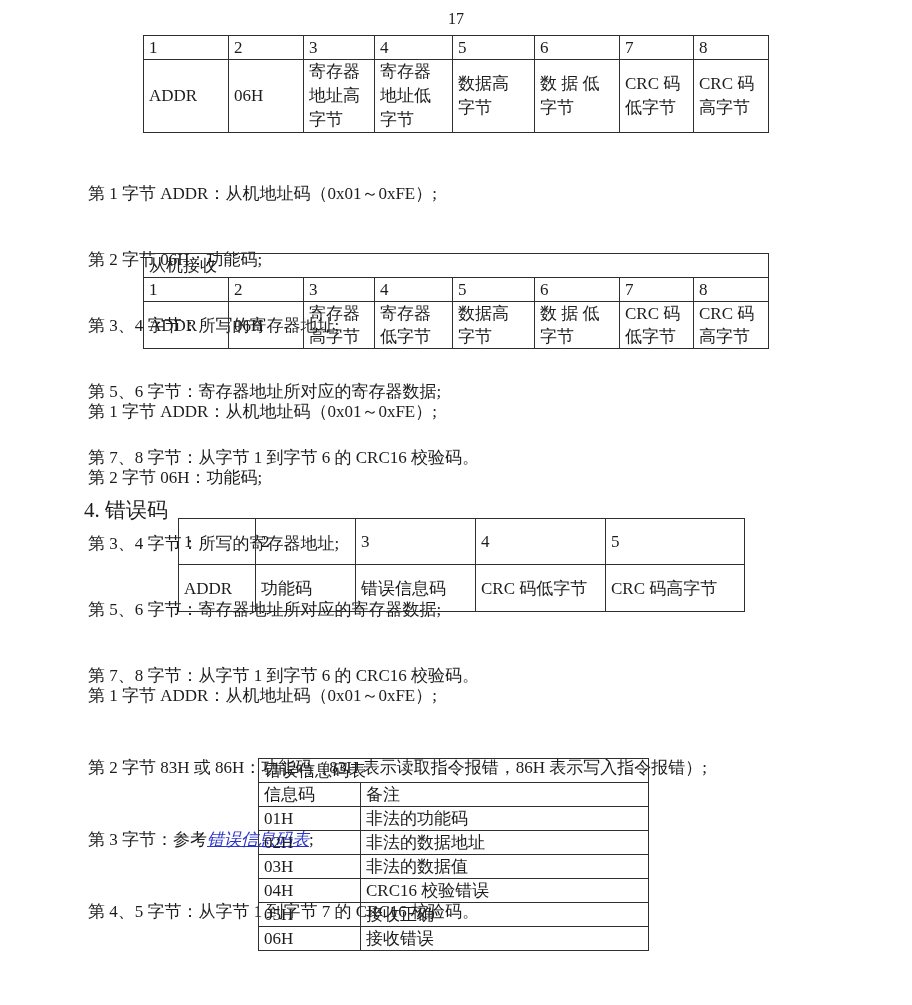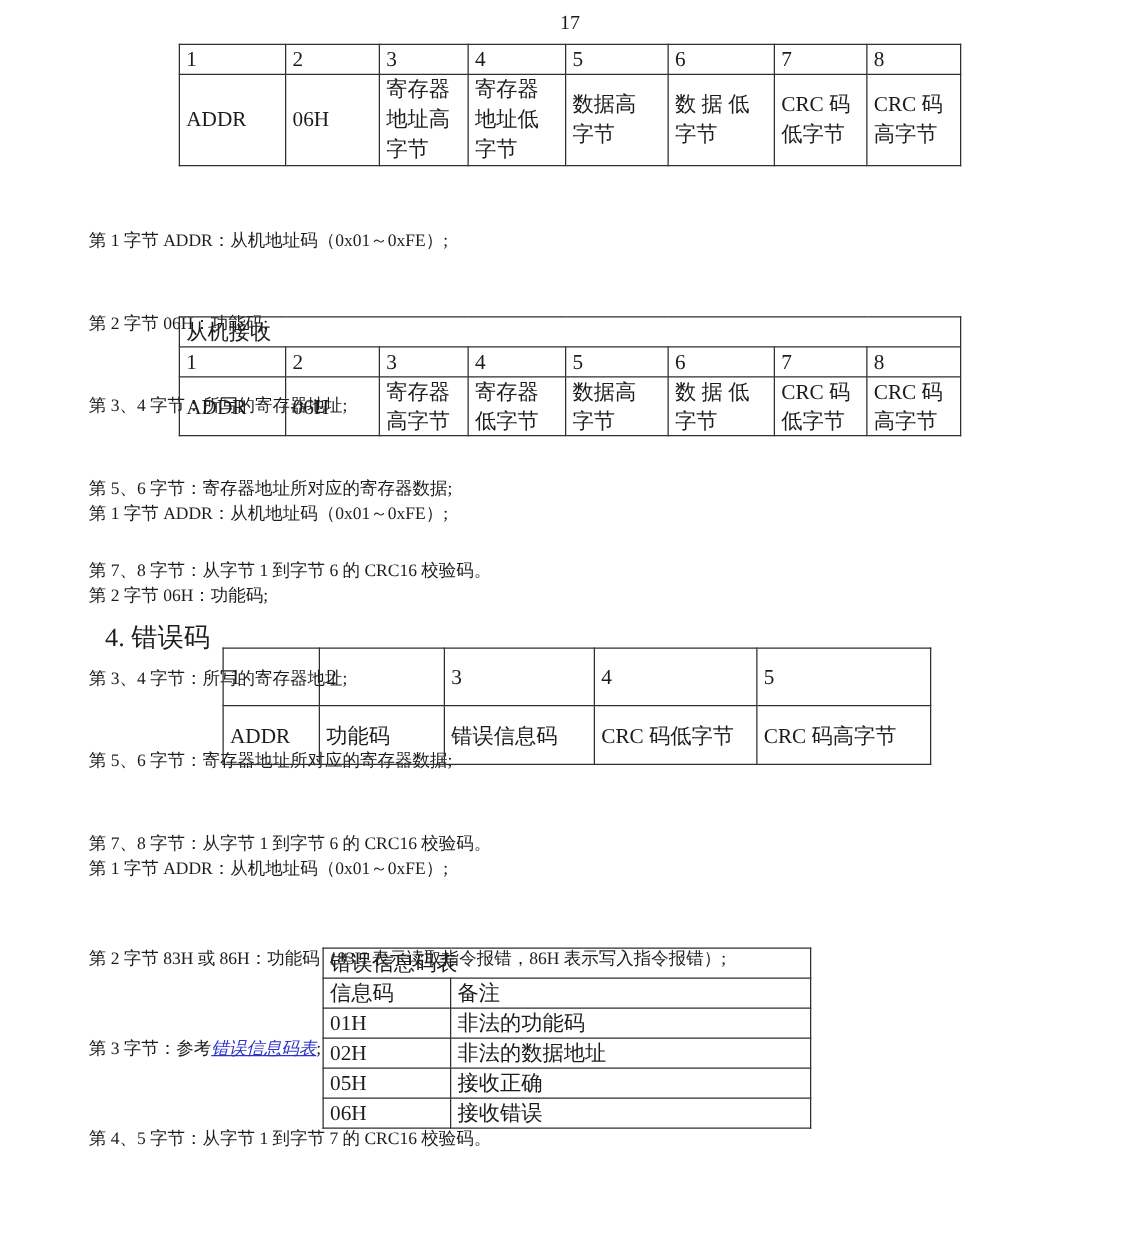--- a/index.html
+++ b/index.html
@@ -19,21 +19,21 @@
   .t1 .r-data td{height:72px;line-height:24px;}
   .t2{left:143px;top:253px;width:625px;}
   .t2 .r-title td{height:22px;}
   .t2 .r-num td{height:22px;}
   .t2 .r-data td{height:46px;}
   .t3{left:178px;top:518px;width:566px;}
   .t3 .r-num td{height:45px;}
   .t3 .r-data td{height:46px;}
   .t4{left:258px;top:758px;width:390px;}
   .t4 td{height:23px;}
-  .notes{position:absolute;left:71px;font-size:14px;line-height:22px;white-space:pre;}
+  .notes{position:absolute;left:88px;font-size:17px;line-height:22px;white-space:pre;}
   .notes div{height:22px;}
   .notes1{top:139px;}
   .notes2{top:357px;}
   .notes3{top:636px;line-height:24px;}
   .notes3 div{height:24px;}
   .heading{position:absolute;left:84px;top:496px;font-size:21px;}
   .link{color:#2b33c8;font-style:italic;text-decoration:underline;cursor:pointer;}
 </style>
 </head>
 <body>
@@ -195,20 +195,28 @@
     </tr>
     <tr>
       <td>01H</td>
       <td>非法的功能码</td>
     </tr>
     <tr>
       <td>02H</td>
       <td>非法的数据地址</td>
     </tr>
     <tr>
+      <td>03H</td>
+      <td>非法的数据值</td>
+    </tr>
+    <tr>
+      <td>04H</td>
+      <td>CRC16 校验错误</td>
+    </tr>
+    <tr>
       <td>05H</td>
       <td>接收正确</td>
     </tr>
     <tr>
       <td>06H</td>
       <td>接收错误</td>
     </tr>
   </tbody>
     </table>
 

